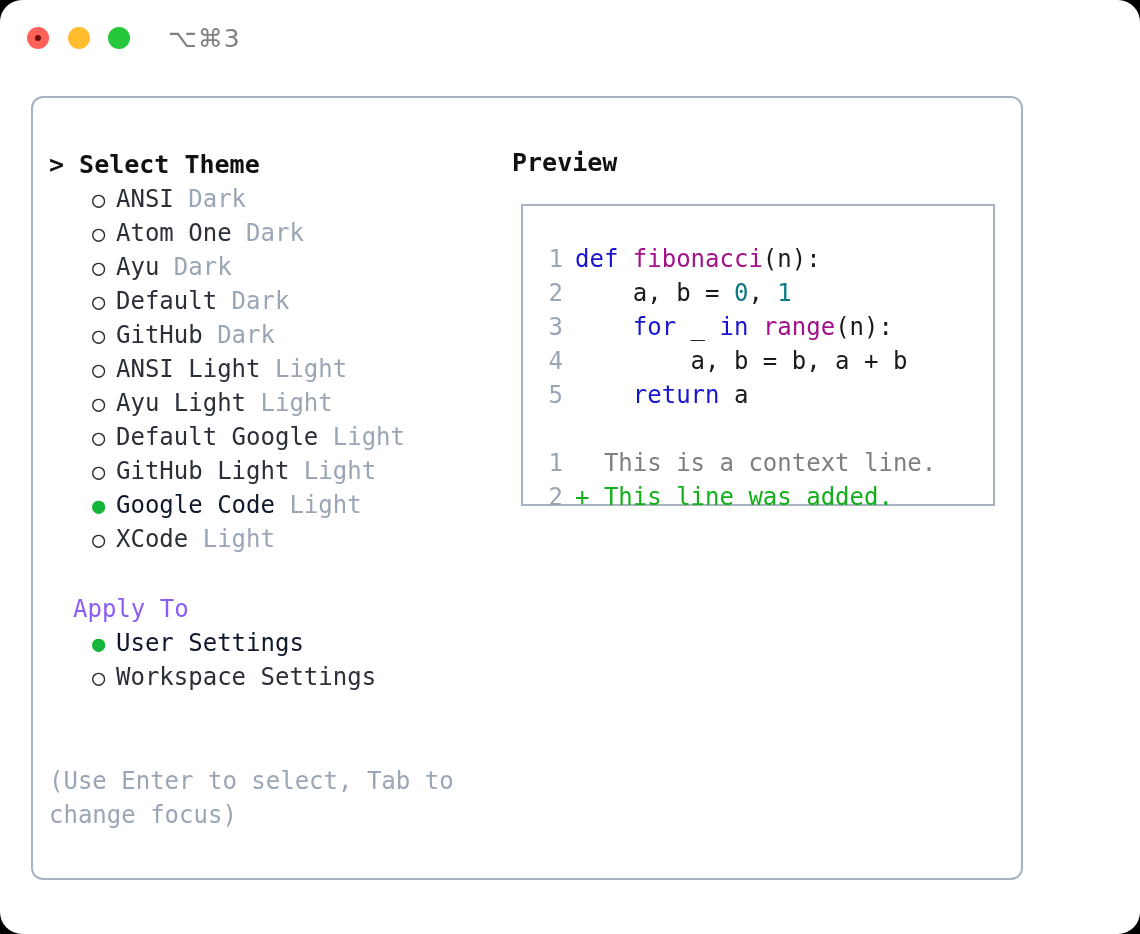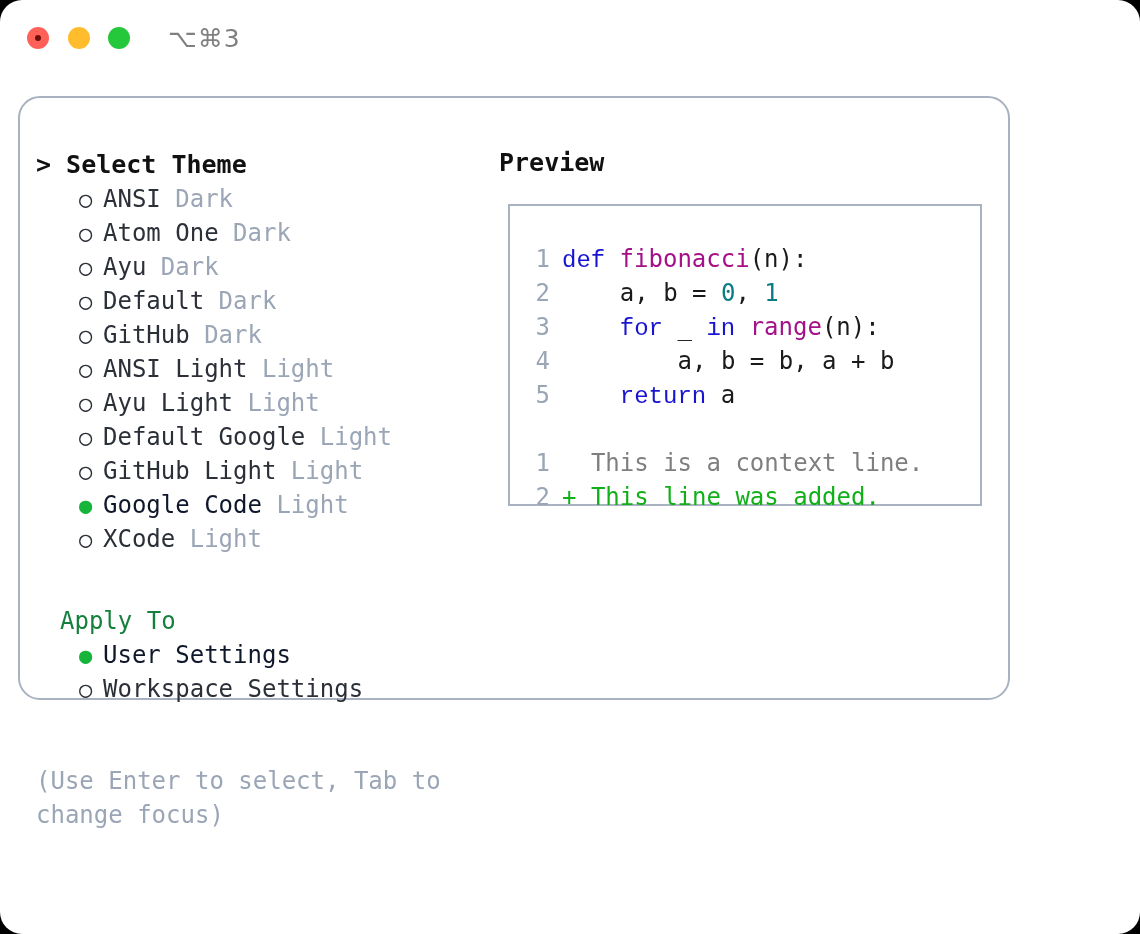--- a/index.html
+++ b/index.html
@@ -55,26 +55,26 @@
     font-size: 25px;
     letter-spacing: 1px;
     color: #808080;
     font-family: "DejaVu Sans", sans-serif;
     white-space: pre;
   }
 
   
   #card {
     position: absolute;
-    left: 18px;
+    left: 31px;
     top: 96px;
     width: 992px;
-    height: 604px;
+    height: 784px;
     border: 2px solid #a9b2c0;
-    border-radius: 22px;
+    border-radius: 12px;
     box-sizing: border-box;
     background: #ffffff;
   }
 
   
   #left-col {
     position: absolute;
     left: 16px;
     top: 50px;
     width: 450px;
@@ -101,25 +101,25 @@
     font-size: 22px;
   }
   .bullet.off { color: #2b2f38; }
   .bullet.on  { color: #14b53a; }
   .opt-name.sel { color: #0f172a; }
   .badge {
     color: #9aa5b5;
   }
 
   #apply-head {
-    margin-top: 48px;
-    height: 34px;
-    line-height: 34px;
-    font-size: 24px;
-    color: #15803d;
+    margin-top: 36px;
+    height: 34px;
+    line-height: 34px;
+    font-size: 24px;
+    color: #8b5cf6;
     white-space: pre;
     padding-left: 24px;
   }
 
   #hint {
     position: absolute;
     left: 16px;
     top: 666px;
     width: 420px;
     font-size: 24px;
@@ -161,21 +161,21 @@
     white-space: pre;
     color: #1a1a1a;
   }
   .ln {
     display: inline-block;
     width: 28px;
     text-align: right;
     color: #9aa5b5;
     margin-right: 12px;
   }
-  .kw   { color: #1915cf; font-family: Liberation Mono, monospace; }
+  .kw   { color: #1915cf; }
   .fn   { color: #a3108a; }
   .num  { color: #0a7b83; }
   .plain{ color: #1a1a1a; }
   .spacer { height: 34px; }
   .diff-ctx { color: #7f7f7f; }
   .diff-del { color: #c0281b; }
   .diff-add { color: #11b019; }
 </style>
 </head>
 <body>

